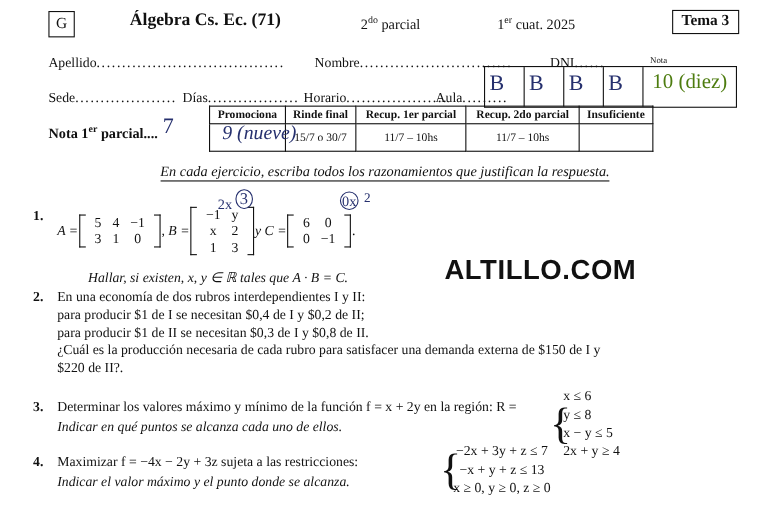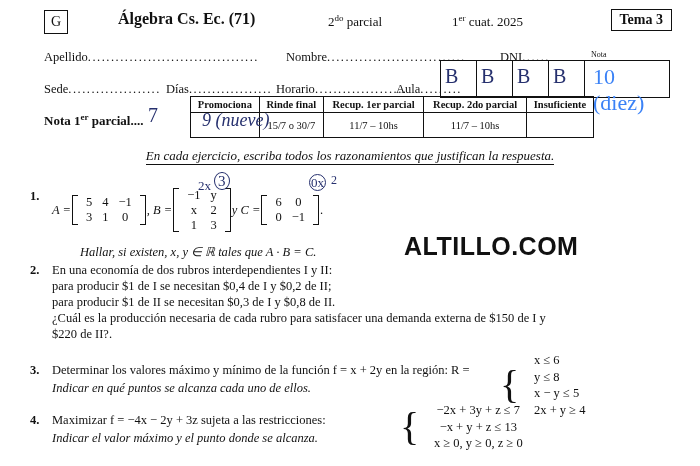--- a/index.html
+++ b/index.html
@@ -97,22 +97,22 @@
   .nota-hand {
     position: absolute;
     left: 4px; top: 4px;
     font-size: 20px;
     color: #26306e;
     font-family: "Liberation Serif", serif;
   }
   .nota-num {
     position: absolute;
     left: 8px; top: 3px;
-    font-size: 22px;
-    color: #3b82f6;
+    font-size: 19px;
+    color: #4d7c0f;
     font-family: "Liberation Serif", serif;
   }
 
   
   .idrow2 {
     position: absolute;
     left: 0; top: 78px;
     width: 700px; height: 24px;
     font-size: 12.5px;
   }
@@ -226,21 +226,21 @@
     padding-left: 12px;
   }
   .system .brace {
     position: absolute;
     left: 0; top: 50%;
     transform: translateY(-50%);
     font-size: 40px;
     line-height: 0.9;
     font-family: "Liberation Serif", serif;
   }
-  .system .rows { display: block; margin-left: 22px; }
+  .system .rows { display: block; }
   .system .rows div {
     text-align: center;
     line-height: 1.33;
     font-size: 12.5px;
   }
   .system.left-rows .rows div { text-align: left; }
 
   
   .hw {
     position: absolute;

